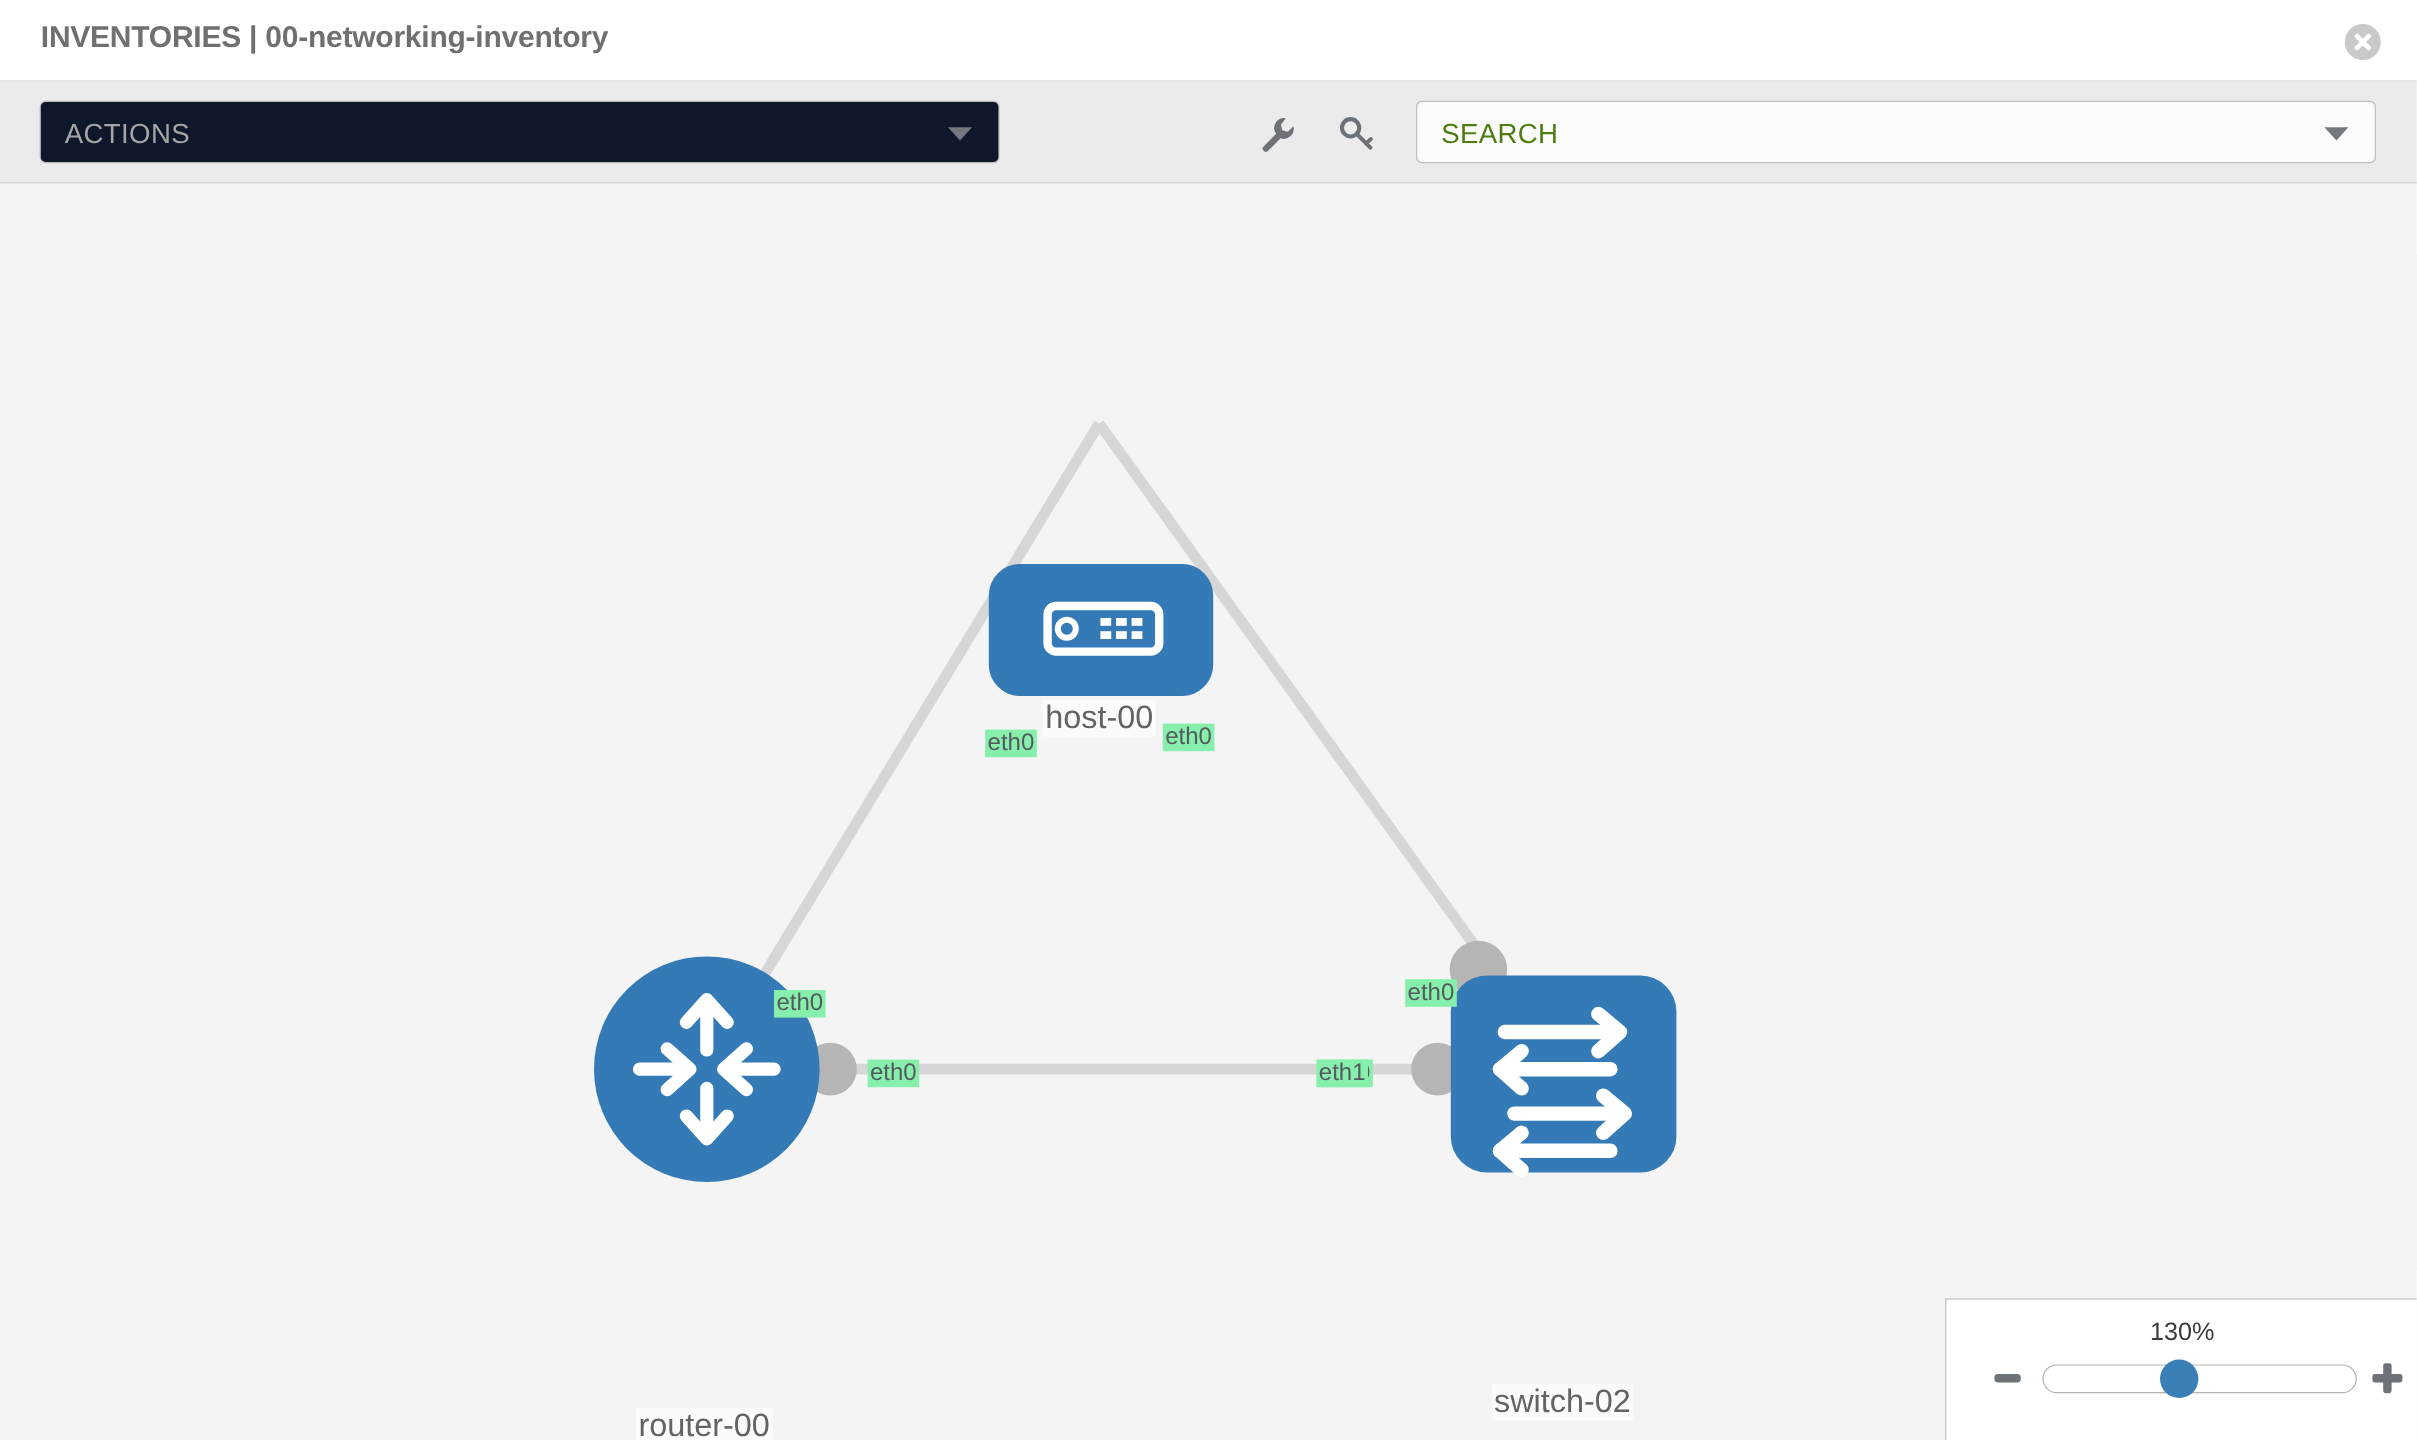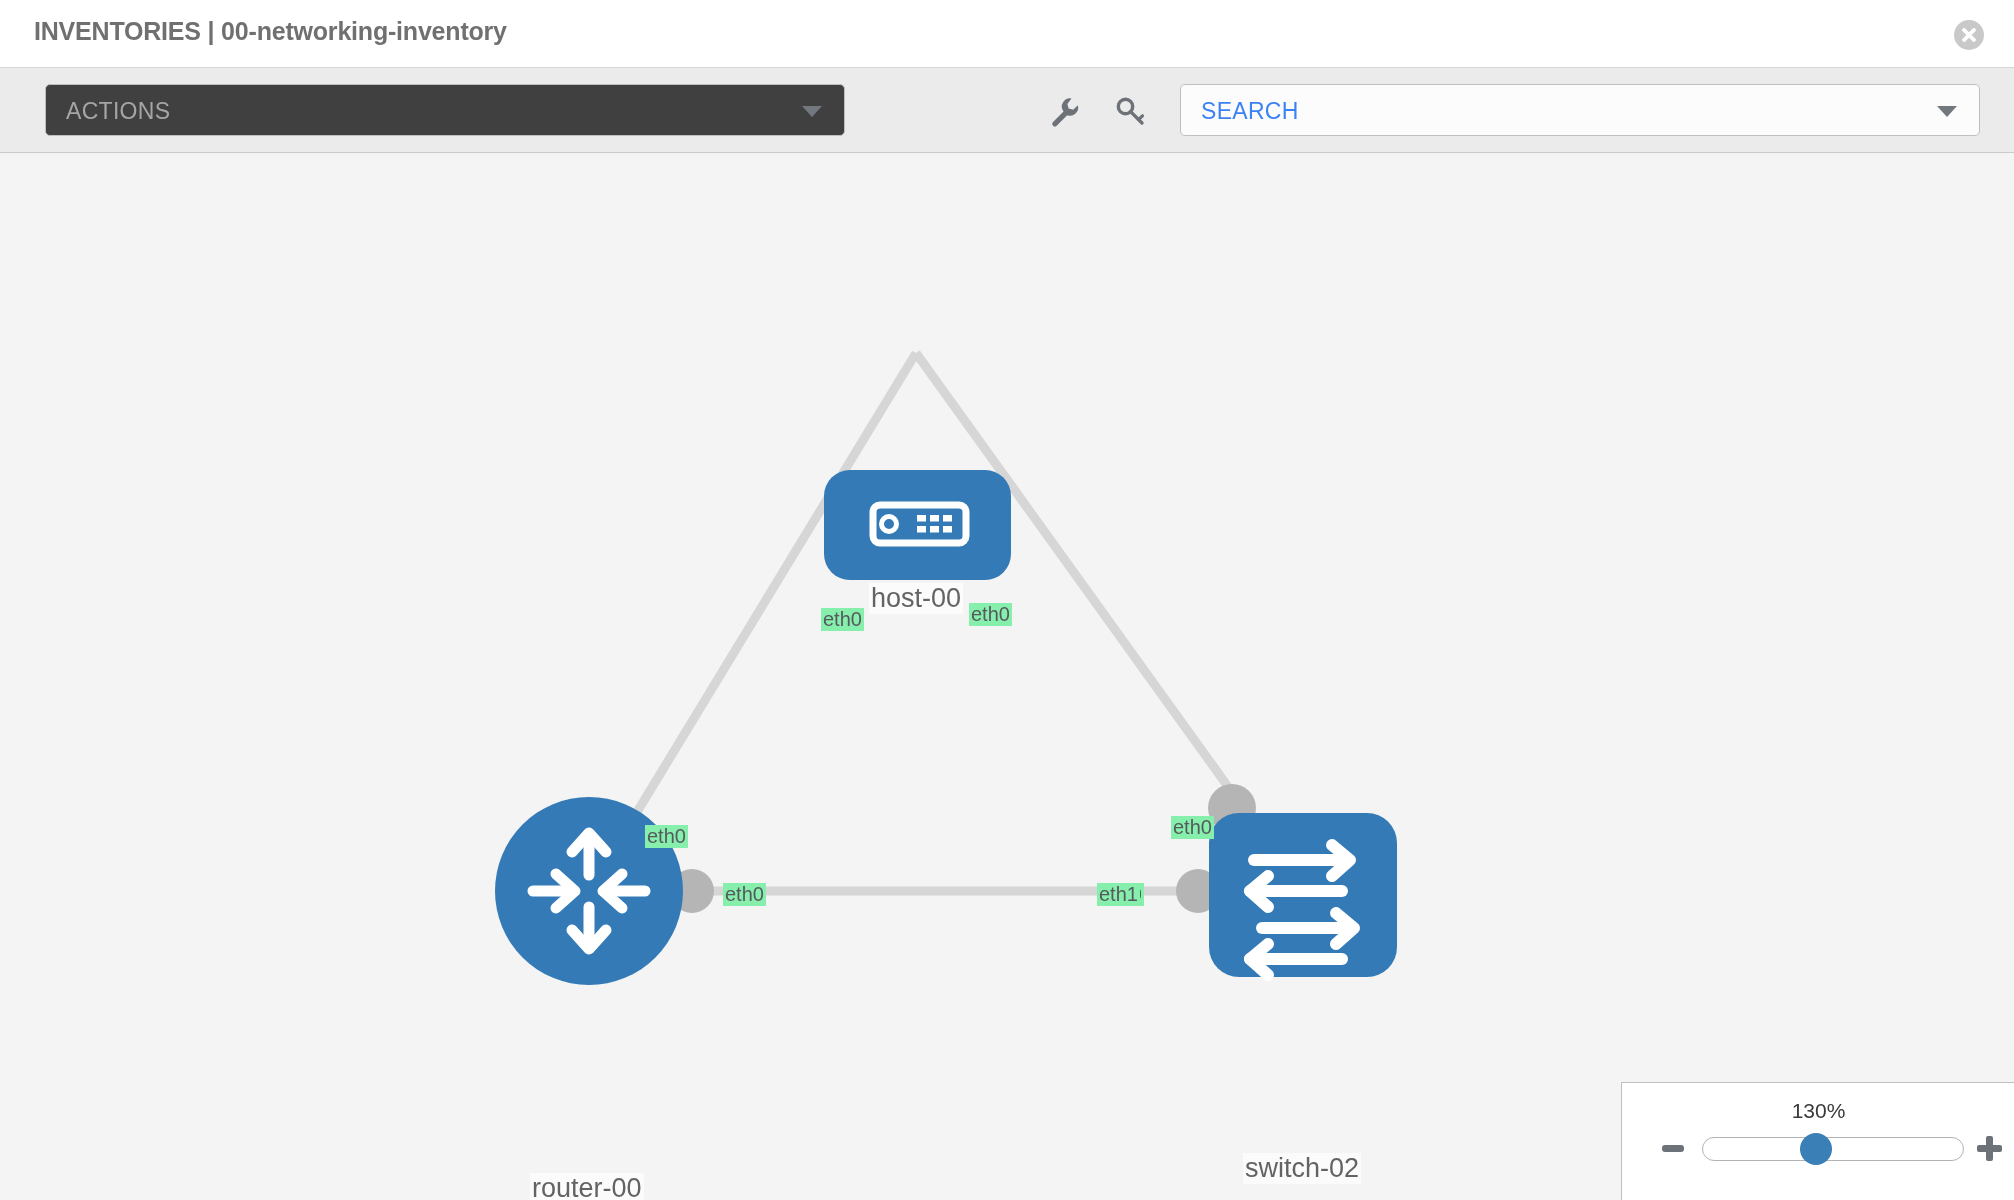--- a/index.html
+++ b/index.html
@@ -61,26 +61,25 @@
     background: #ebebeb;
     border-bottom: 1px solid #c9c9c9;
     box-sizing: border-box;
   }
   .actions-select {
     position: absolute;
     left: 33px;
     top: 16px;
     width: 800px;
     height: 52px;
-    background: #404040;
+    background: #0f172a;
     border: 1px solid #bfbfbf;
     border-radius: 5px;
     box-sizing: border-box;
     cursor: pointer;
-    margin-left: 12px;
   }
   .actions-select .sel-label {
     position: absolute;
     left: 20px;
     top: 13px;
     font-size: 23px;
     color: #a5a5a5;
     letter-spacing: 0.3px;
   }
   .caret {
@@ -112,21 +111,21 @@
     background: #fcfcfc;
     border: 1px solid #bfbfbf;
     border-radius: 5px;
     box-sizing: border-box;
   }
   .search-box .sel-label {
     position: absolute;
     left: 20px;
     top: 13px;
     font-size: 23px;
-    color: #3b82f6;
+    color: #4d7c0f;
     letter-spacing: 0.3px;
   }
 
   
   .canvas {
     position: absolute;
     left: 0; top: 153px;
     width: 2014px;
     height: 1047px;
     background: #f4f4f4;

